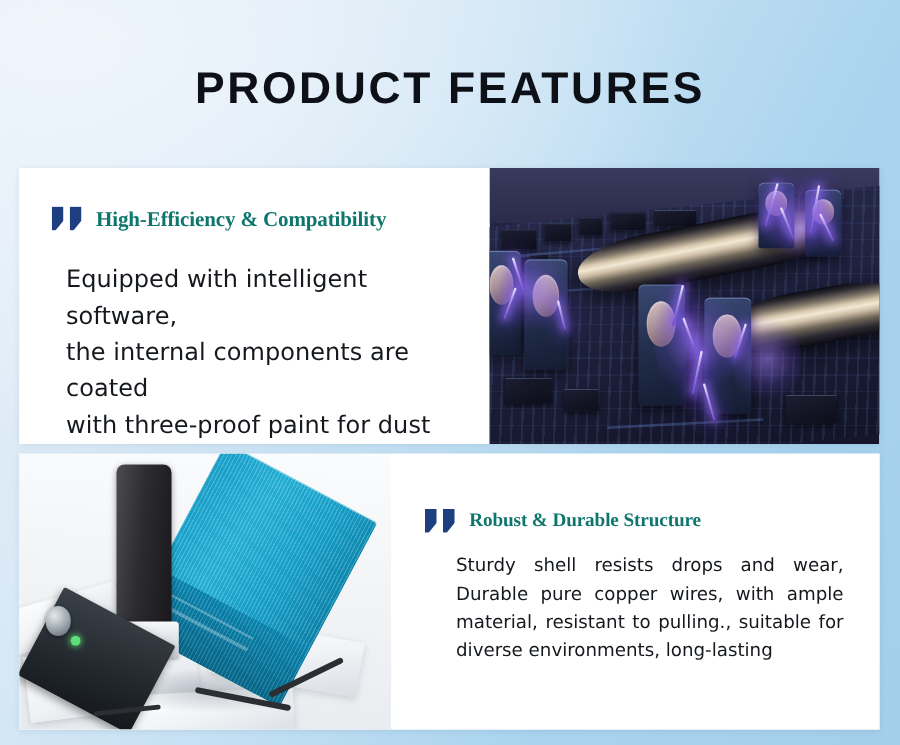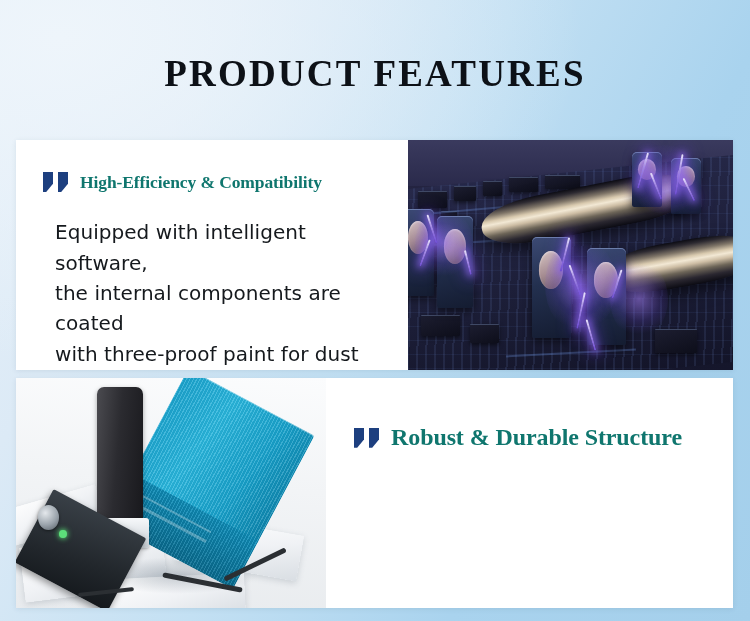--- a/index.html
+++ b/index.html
@@ -26,21 +26,21 @@
 
   
   .title-wrap {
     position: absolute;
     top: 55px;
     left: 0;
     width: 750px;
     text-align: center;
   }
   .title {
-    font-family: Liberation Serif, serif;
+    font-family: Liberation Sans, sans-serif;
     font-size: 37px;
     font-weight: 700;
     letter-spacing: 2.2px;
     color: #0d1117;
     line-height: 1;
     white-space: nowrap;
   }
 
   
   .card {
@@ -115,21 +115,21 @@
   .quote-icon span.q2 { left: 15px; }
 
   .heading {
     font-family: Liberation Serif, serif;
     font-weight: 700;
     color: #0f766e;
     line-height: 1.15;
     white-space: nowrap;
   }
   .heading-1 { font-size: 17.5px; letter-spacing: -0.1px; }
-  .heading-2 { font-size: 24px; letter-spacing: -0.1px; }
+  .heading-2 { font-size: 16px; letter-spacing: -0.1px; }
 
   
   .body-text {
     font-family: "DejaVu Sans", sans-serif;
     color: #15191d;
     white-space: pre-line;
   }
   .body-1 {
     margin-top: 25px;
     margin-left: 12px;
@@ -457,18 +457,19 @@
       </div>
 
       <div class="text-pane pane-2">
         <div class="heading-row">
           <span class="quote-icon">
             <span class="q1"></span>
               <span class="q2"></span>
           </span>
           <span class="heading heading-2">Robust &amp; Durable Structure</span>
         </div>
+        <div class="body-text body-2">Sturdy shell resists drops and wear, Durable pure copper wires, with ample material, resistant to pulling., suitable for diverse environments, long-lasting</div>
       </div>
 
     </div>
   </div>
 
 </div>
 
 </body></html>

